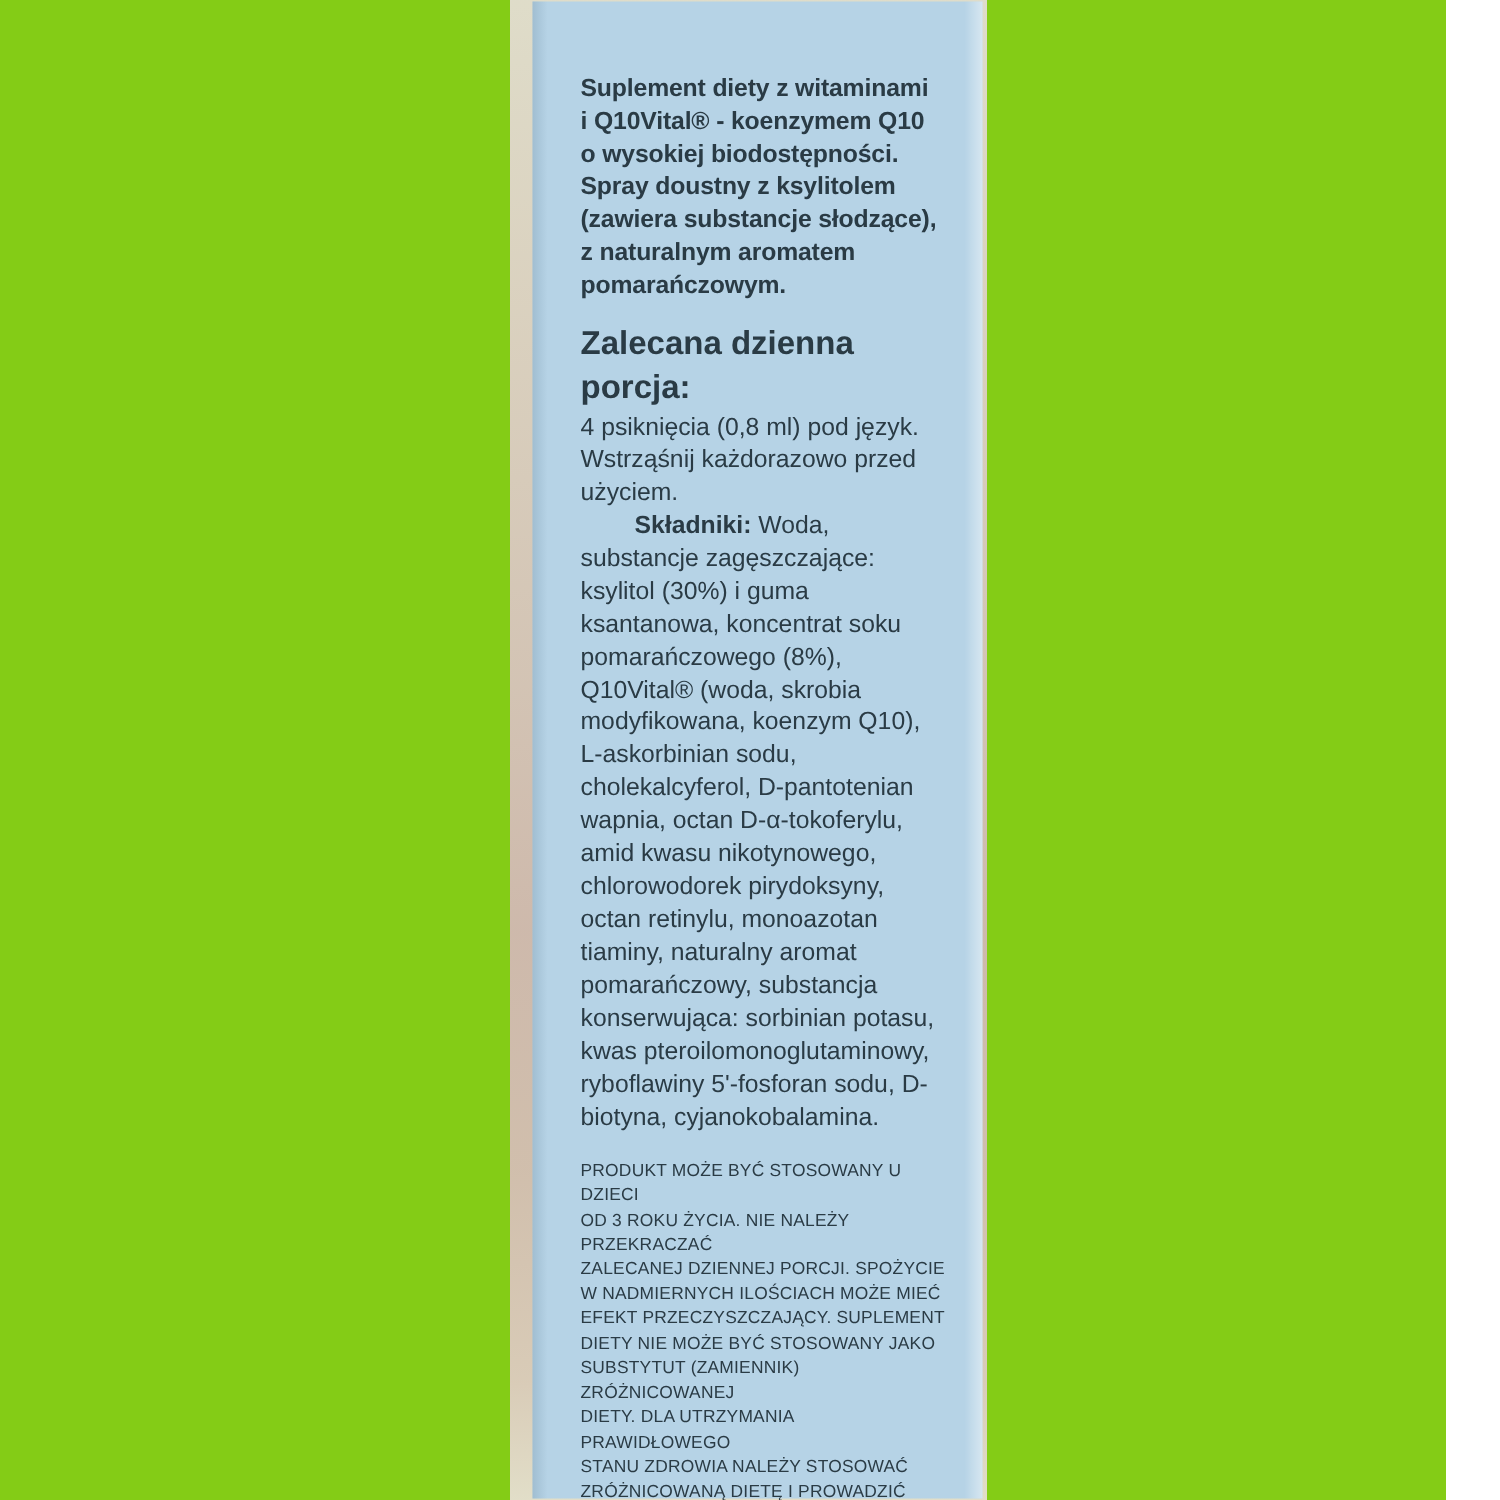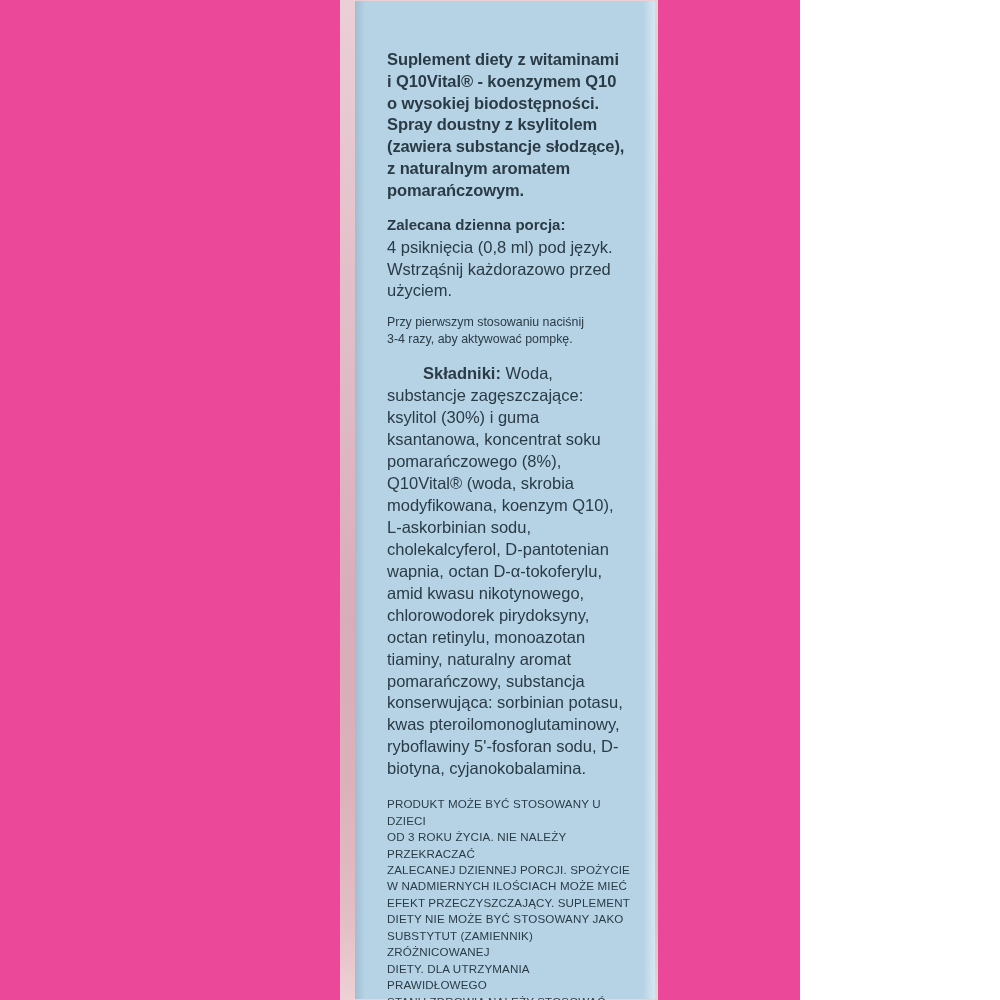--- a/index.html
+++ b/index.html
@@ -8,23 +8,23 @@
     background: #ffffff;
   }
   body {
     width: 1000px;
     height: 1000px;
     overflow: hidden;
     font-family: "Liberation Sans", sans-serif;
   }
   .scene {
     position: relative;
-    width: 800px;
+    width: 964px;
     height: 1000px;
-    background: #ec4899;
+    background: #84cc16;
   }
 
   
   .box-shadow-edge {
     position: absolute;
     left: 340px;
     top: 0px;
     width: 318px;
     height: 1000px;
     background: linear-gradient(90deg,
@@ -85,29 +85,29 @@
 
   .lede {
     font-size: 16.5px;
     line-height: 1.32;
     font-weight: bold;
     letter-spacing: -0.1px;
     margin: 0 0 14px 0;
     white-space: pre-line;
   }
   .dose-head {
-    font-size: 15px;
+    font-size: 22px;
     line-height: 1.3;
     font-weight: bold;
     margin: 0 0 2px 0;
   }
   .dose-body {
     font-size: 16.5px;
     line-height: 1.32;
-    margin: 0 0 12px 0;
+    margin: 0 0 0 0;
     white-space: pre-line;
   }
   .small-note {
     font-size: 12.4px;
     line-height: 1.34;
     margin: 0 0 16px 0;
     white-space: pre-line;
   }
   .ingredients {
     font-size: 16.5px;
@@ -144,22 +144,20 @@
 (zawiera substancje słodzące),
 z naturalnym aromatem
 pomarańczowym.</p>
 
       <p class="dose-head">Zalecana dzienna porcja:</p>
 
       <p class="dose-body">4 psiknięcia (0,8 ml) pod język.
 Wstrząśnij każdorazowo przed
 użyciem.</p>
 
-      <p class="small-note">Przy pierwszym stosowaniu naciśnij
-3-4 razy, aby aktywować pompkę.</p>
 
       <p class="ingredients"><b>Składniki:</b><span> Woda, substancje zagęszczające: ksylitol (30%) i guma ksantanowa, koncentrat soku pomarańczowego (8%), Q10Vital® (woda, skrobia modyfikowana, koenzym Q10), L-askorbinian sodu, cholekalcyferol, D-pantotenian wapnia, octan D-α-tokoferylu, amid kwasu nikotynowego, chlorowodorek pirydoksyny, octan retinylu, monoazotan tiaminy, naturalny aromat pomarańczowy, substancja konserwująca: sorbinian potasu, kwas pteroilomonoglutaminowy, ryboflawiny 5'-fosforan sodu, D-biotyna, cyjanokobalamina.</span></p>
 
       <p class="caps">PRODUKT MOŻE BYĆ STOSOWANY U DZIECI
 OD 3 ROKU ŻYCIA. NIE NALEŻY PRZEKRACZAĆ
 ZALECANEJ DZIENNEJ PORCJI. SPOŻYCIE
 W NADMIERNYCH ILOŚCIACH MOŻE MIEĆ
 EFEKT PRZECZYSZCZAJĄCY. SUPLEMENT
 DIETY NIE MOŻE BYĆ STOSOWANY JAKO
 SUBSTYTUT (ZAMIENNIK) ZRÓŻNICOWANEJ

